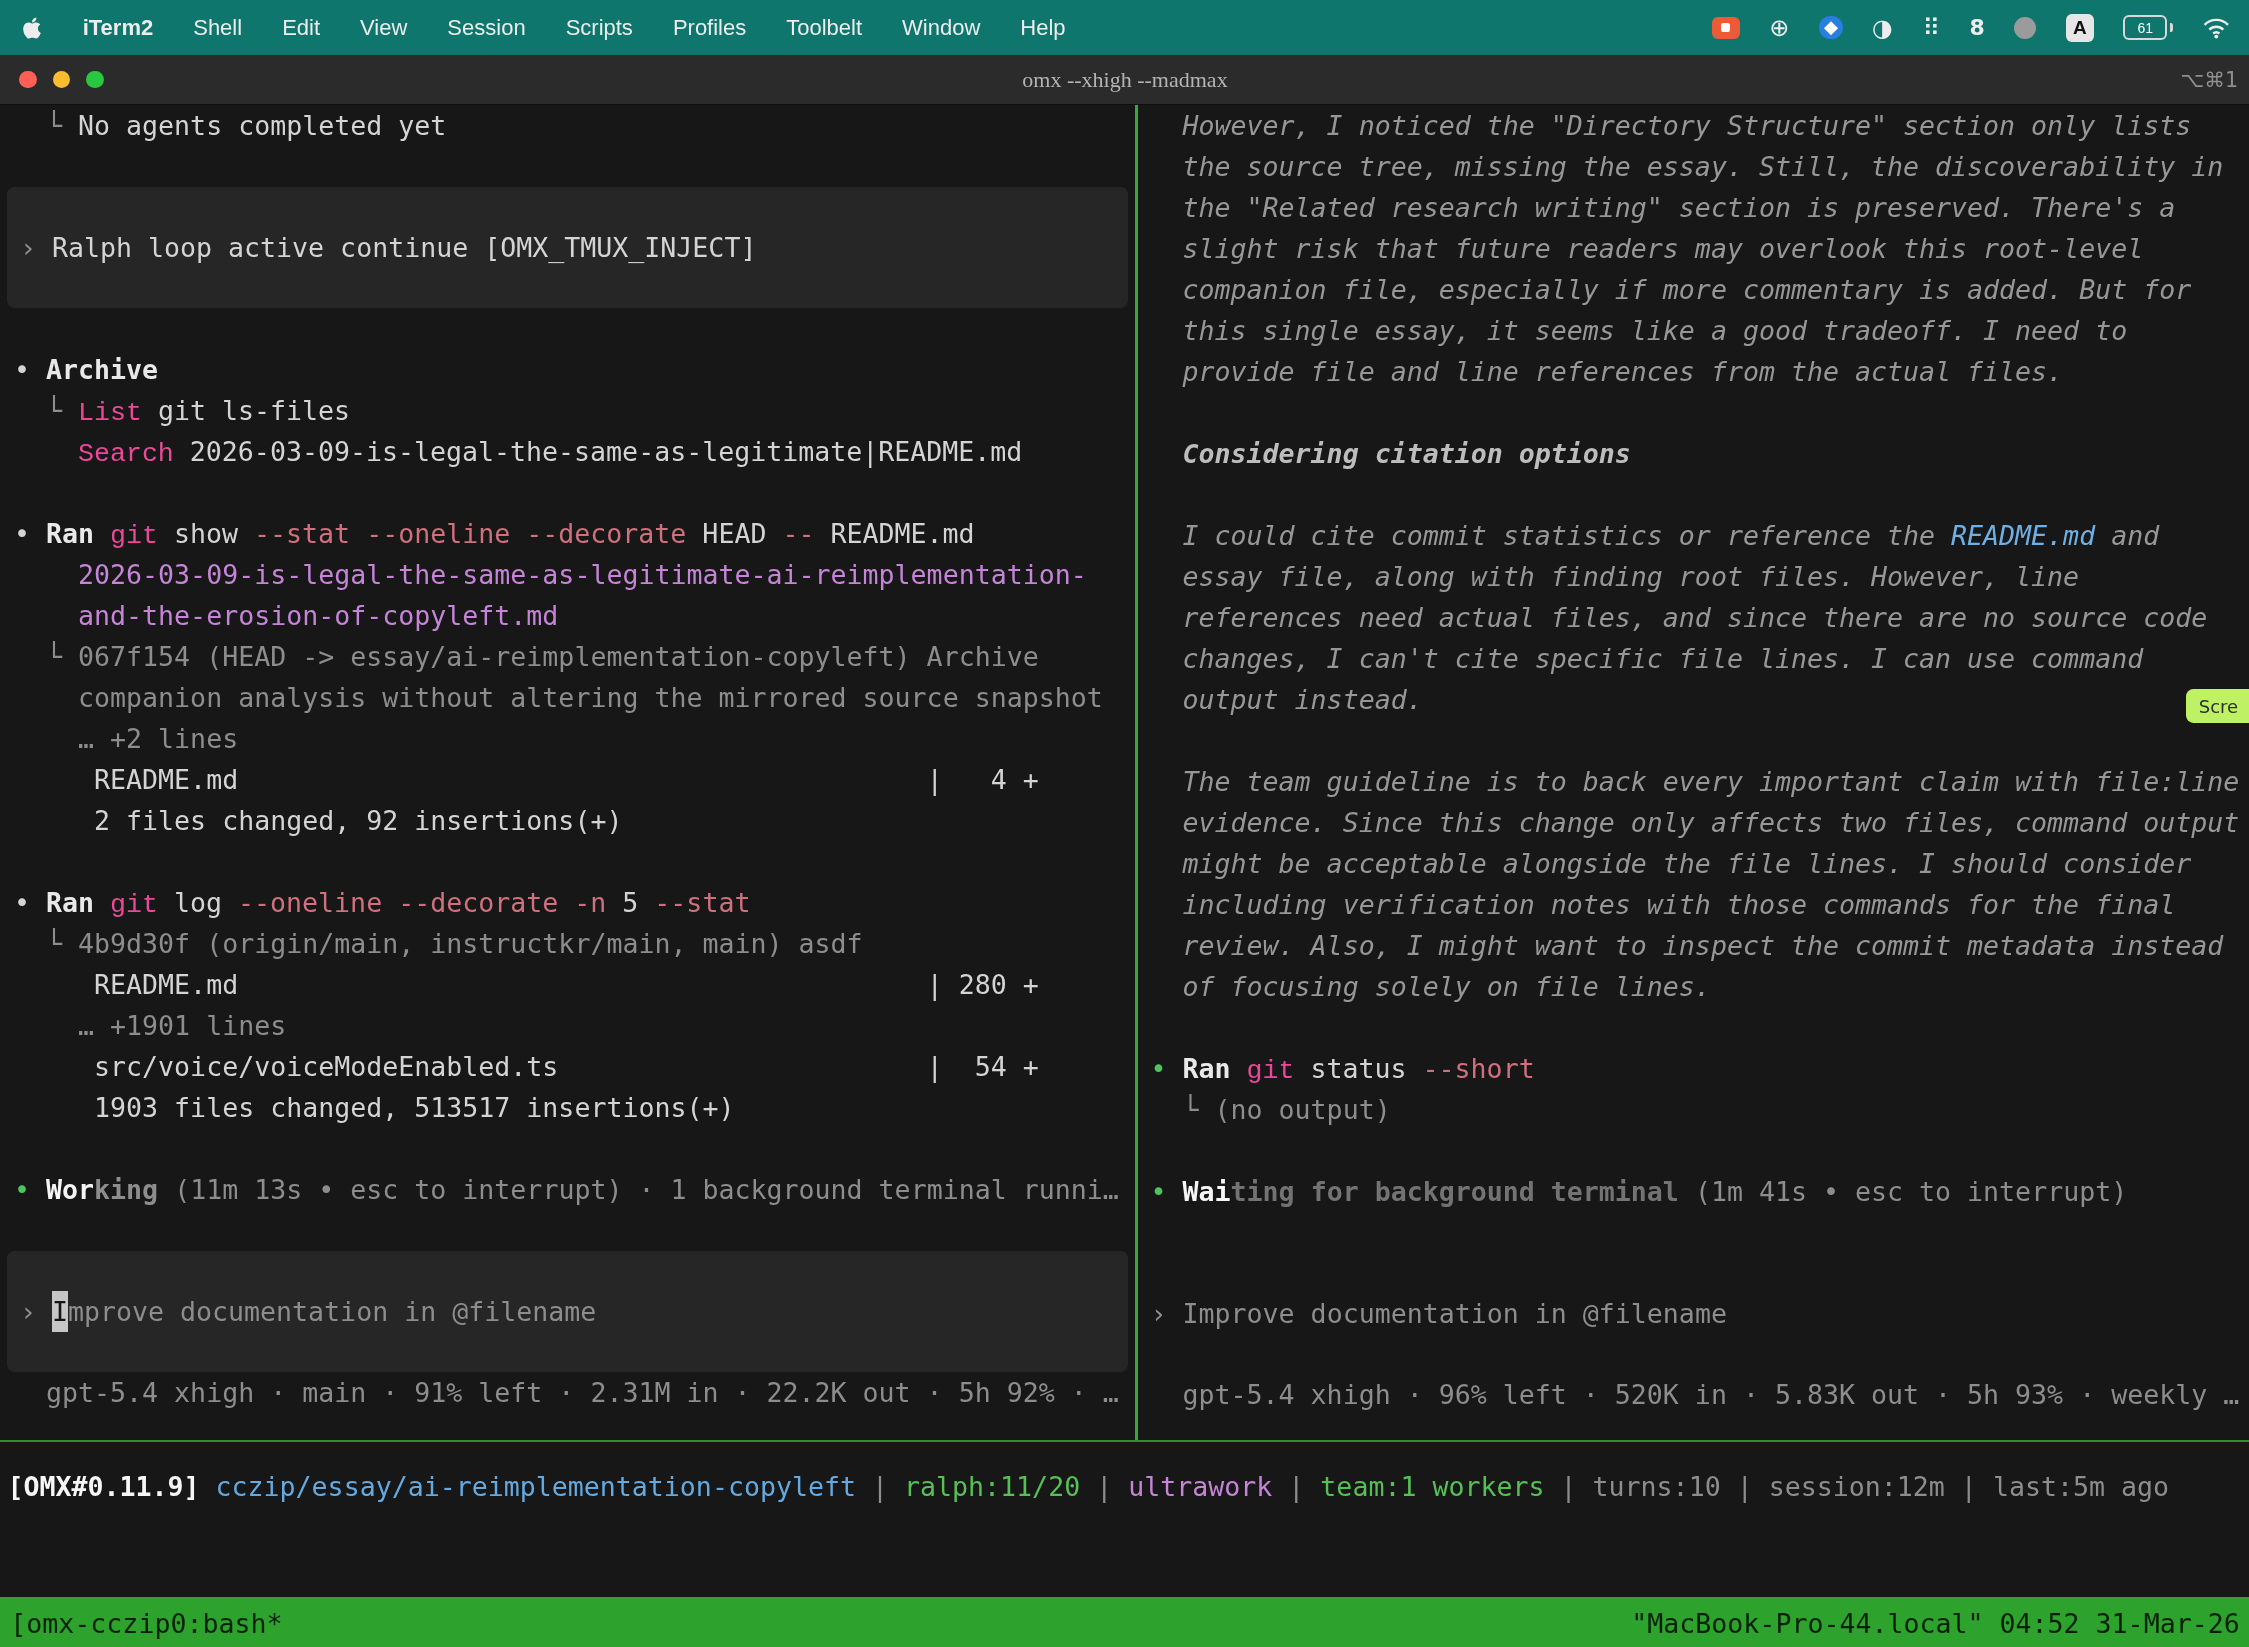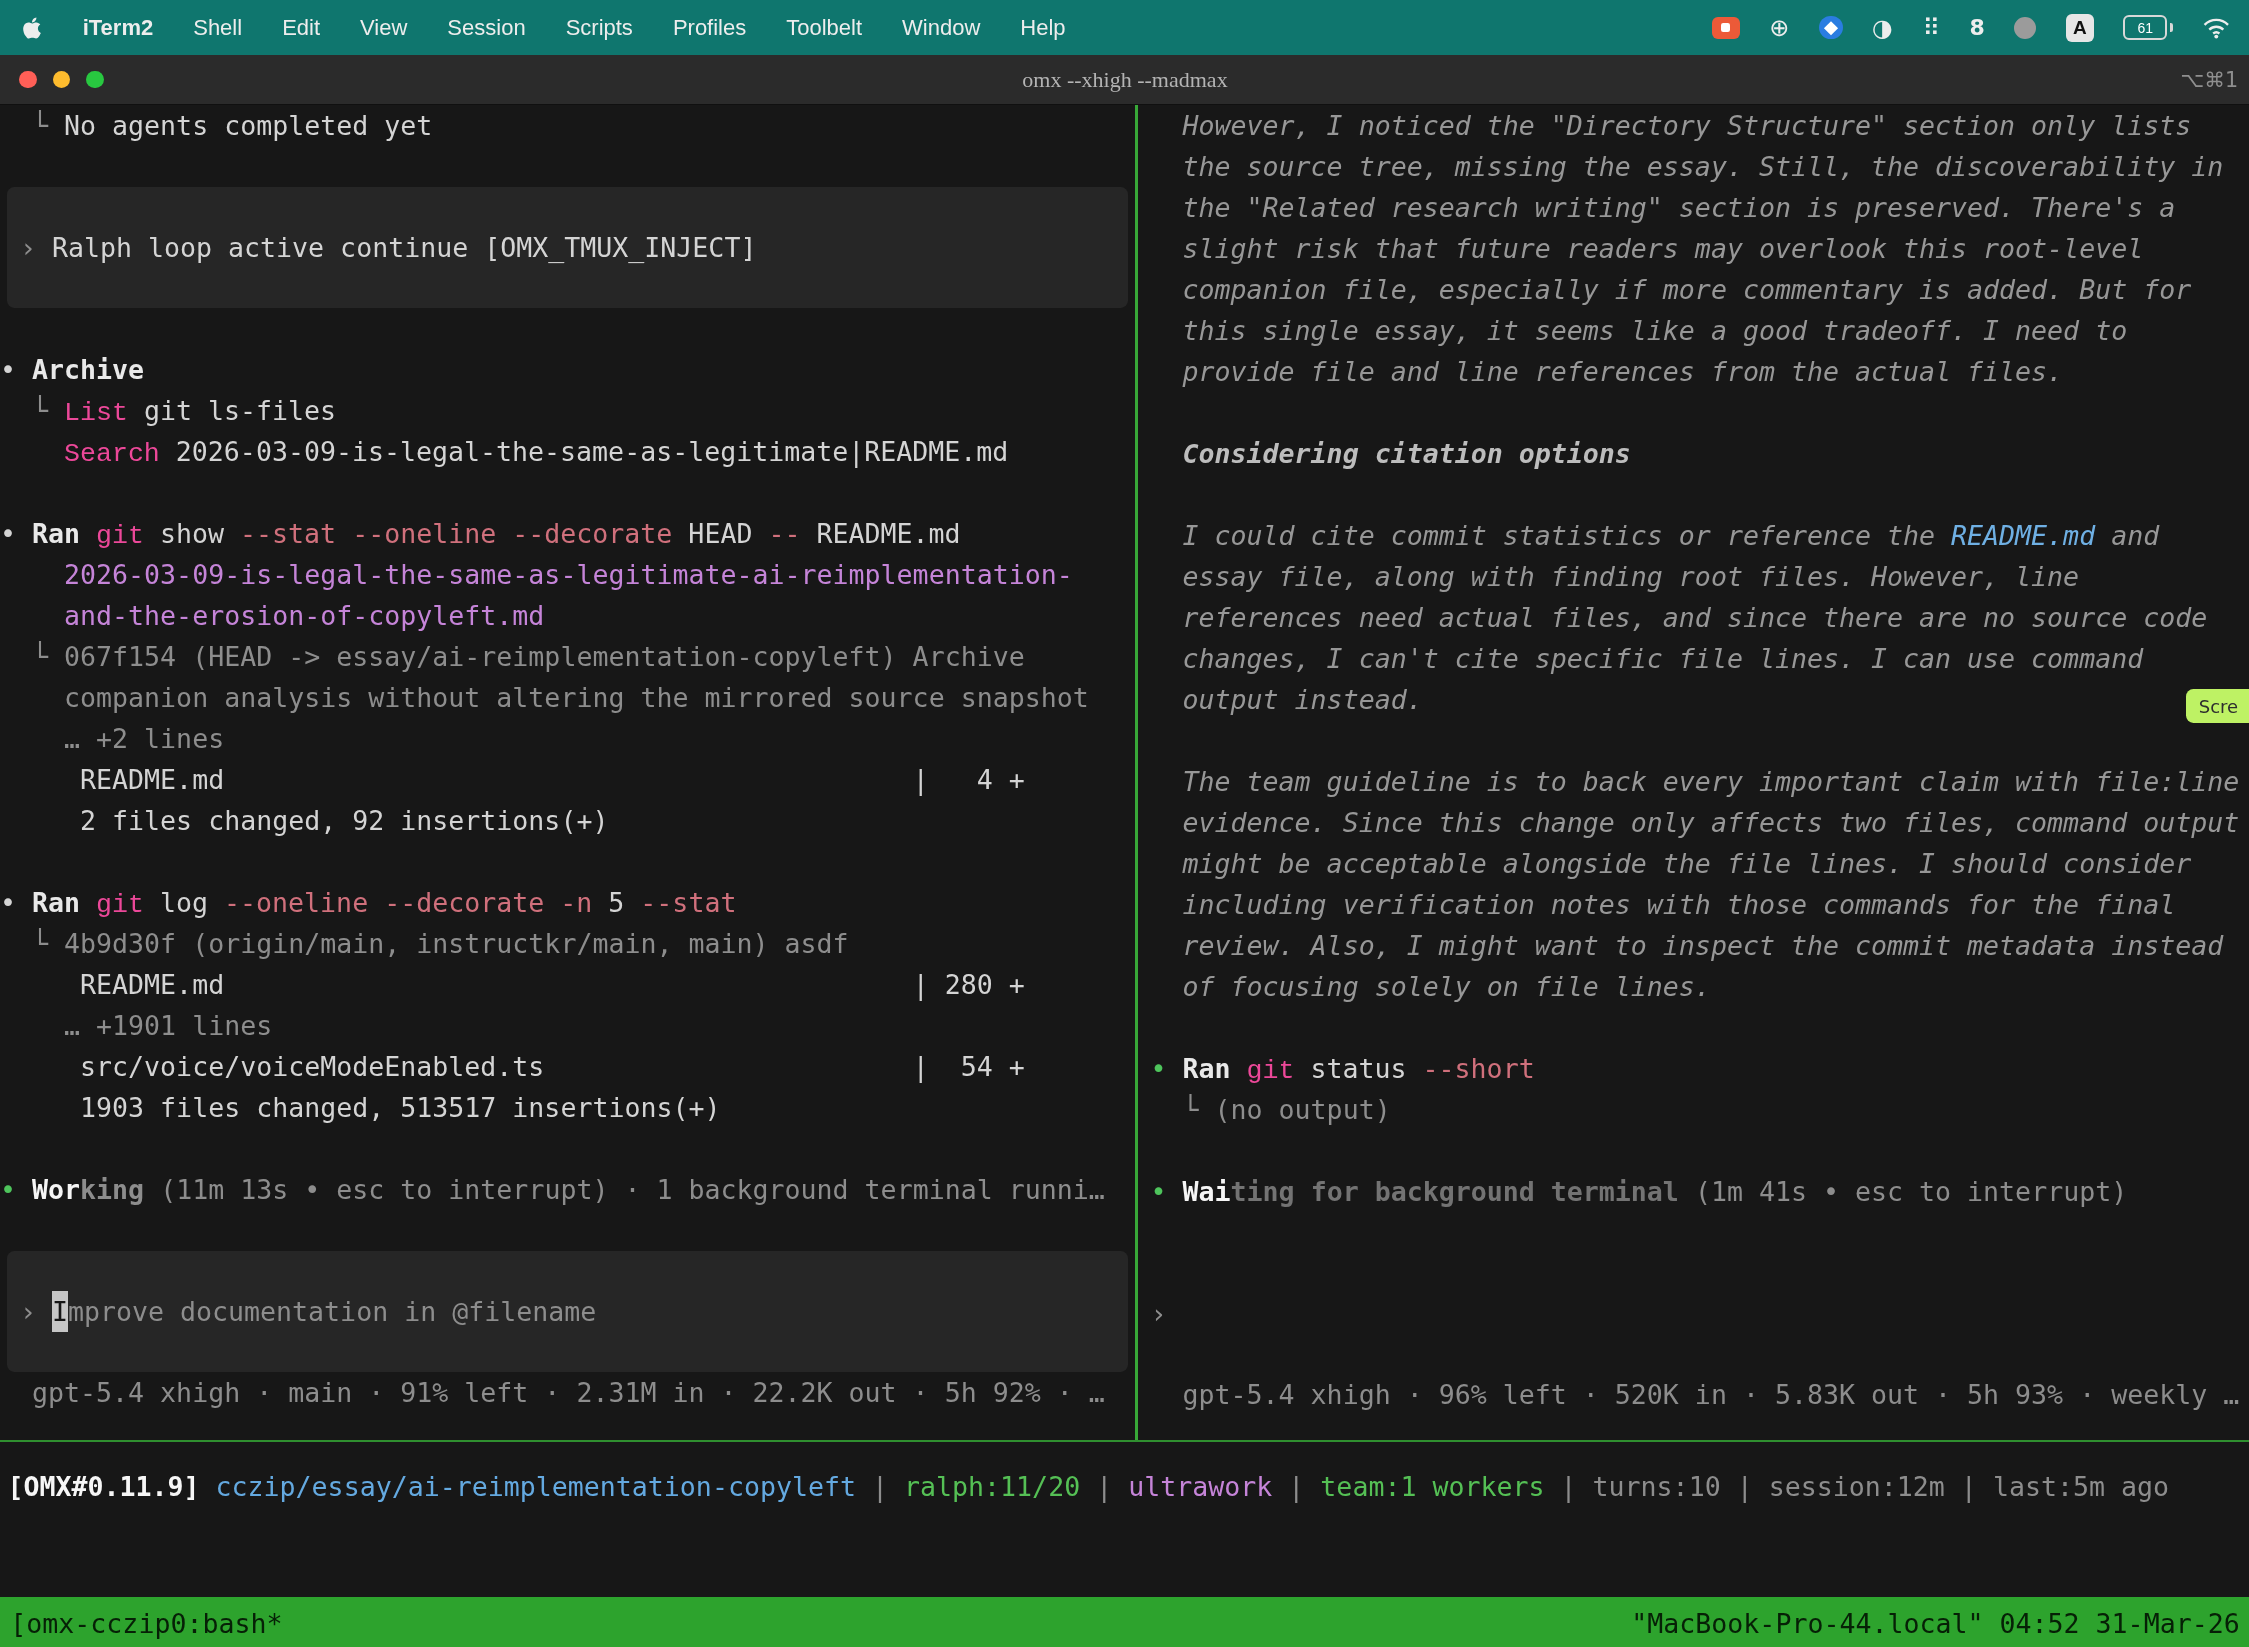--- a/index.html
+++ b/index.html
@@ -41,21 +41,21 @@
   .win-shortcut{position:absolute;right:11.8px;color:#8f8f8f;font-size:20.7px;font-family:"DejaVu Sans",sans-serif;}
 
   
   .terminal{position:relative;height:1544px;background:#171717;}
   .panes{display:flex;height:1335px;}
   .pane-left{width:1135px;flex:none;}
   .pane-divider{width:3px;flex:none;background:#38a838;}
   .pane-right{flex:1;min-width:0;}
 
   .t-line{height:41px;line-height:41px;font-size:26.6px;white-space:pre;overflow:hidden;}
-  .pane-left .t-line{}
+  .pane-left .t-line{padding-left:14px;}
   .pane-right .t-line{padding-left:12.5px;}
   .t-gap{height:41px;}
   .t-line.t-box{background:#262626;border-radius:7.4px;margin:0 7.4px;height:121px;display:flex;align-items:center;}
   .pane-left .t-line.t-box,.pane-right .t-line.t-box{padding-left:12.5px;}
   .t-line.t-input{height:121px;display:flex;align-items:center;}
 
   .sg-fg{color:#d4d4d4;}
   .sg-boldfg{color:#e9e9e9;font-weight:bold;}
   .sg-dim{color:#8d8d8d;}
   .sg-blue{color:#ec4899;font-family:Liberation Mono, monospace;}
@@ -195,21 +195,21 @@
         <div class="t-line"><span class="sg-di">  might be acceptable alongside the file lines. I should consider</span></div>
         <div class="t-line"><span class="sg-di">  including verification notes with those commands for the final</span></div>
         <div class="t-line"><span class="sg-di">  review. Also, I might want to inspect the commit metadata instead</span></div>
         <div class="t-line"><span class="sg-di">  of focusing solely on file lines.</span></div>
         <div class="t-gap"></div>
         <div class="t-line"><span class="sg-green">• </span><span class="sg-boldfg">Ran</span><span class="sg-fg"> </span><span class="sg-blue">git</span><span class="sg-fg"> status </span><span class="sg-red">--short</span></div>
         <div class="t-line"><span class="sg-dim">  └ </span><span class="sg-dim">(no output)</span></div>
         <div class="t-gap"></div>
         <div class="t-line"><span class="sg-green">• </span><span class="sg-boldwhite">Wai</span><span class="sg-bolddim2">ting for background terminal</span><span class="sg-dim"> (1m 41s • esc to interrupt)</span></div>
         <div class="t-gap"></div>
-        <div class="t-line t-input"><span class="sg-dim">› </span></div>
+        <div class="t-line t-input"><span class="sg-dim">› </span><span class="sg-dim">Improve documentation in @filename</span></div>
         <div class="t-line"><span class="sg-dim">  gpt-5.4 xhigh · 96% left · 520K in · 5.83K out · 5h 93% · weekly …</span></div>
       </div>
   </div>
   <div class="h-rule"></div>
   <div class="omx-line" id="omx-line"><span class="sg-boldwhite">[OMX#0.11.9]</span><span class="sg-dim"> </span><span class="sg-cyan">cczip/essay/ai-reimplementation-copyleft</span><span class="sg-dim"> | </span><span class="sg-green2">ralph:11/20</span><span class="sg-dim"> | </span><span class="sg-magenta">ultrawork</span><span class="sg-dim"> | </span><span class="sg-green2">team:1 workers</span><span class="sg-dim"> | </span><span class="sg-dim">turns:10</span><span class="sg-dim"> | </span><span class="sg-dim">session:12m</span><span class="sg-dim"> | </span><span class="sg-dim">last:5m ago</span></div>
   <div class="tmux-bar">
     <span>[omx-cczip0:bash*</span>
     <span>"MacBook-Pro-44.local" 04:52 31-Mar-26</span>
   </div>
 </div>

